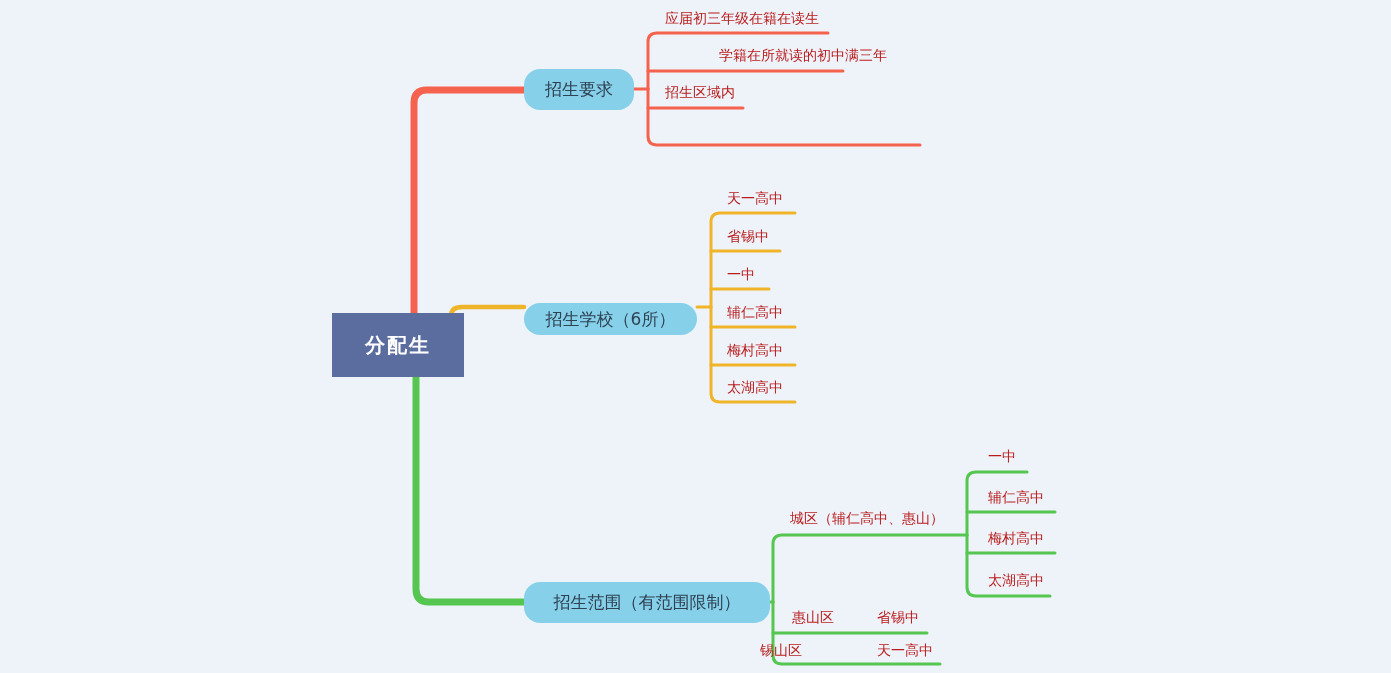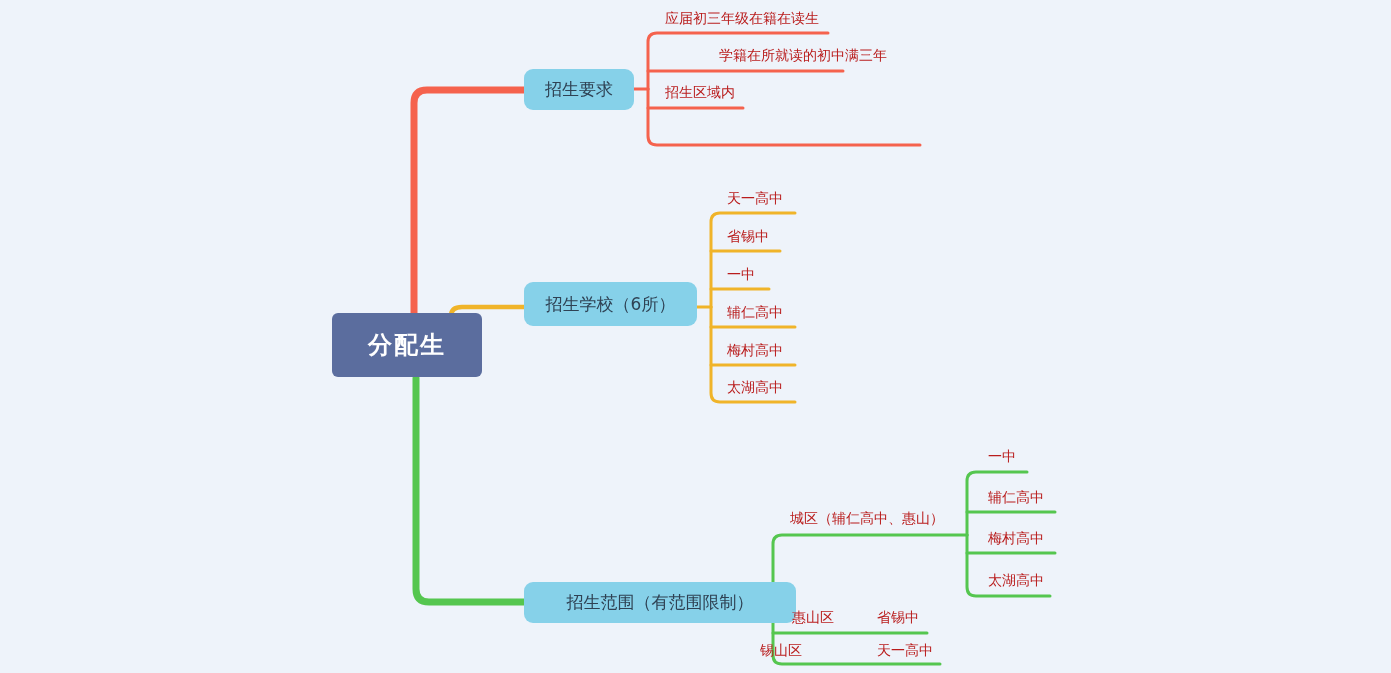--- a/index.html
+++ b/index.html
@@ -8,37 +8,37 @@
     position:relative;
     width:1391px;height:673px;
     overflow:hidden;
     background:#eef3fa;
   }
   #edges{position:absolute;left:0;top:0;}
   #edges path{fill:none;stroke-linecap:round;stroke-linejoin:round;}
   .node{
     position:absolute;
     display:flex;align-items:center;justify-content:center;
-    border-radius:9px;
+    border-radius:16px;
     color:#2f4254;
     font-size:17px;
     box-sizing:border-box;
     cursor:default;
     white-space:nowrap;
   }
   .root-node{
-    left:332px;top:313px;width:150px;height:64px;
-    border-radius:6px;
-    font-size:24px;font-weight:bold;color:#ffffff;
+    left:332px;top:313px;width:132px;height:64px;
+    border-radius:0;
+    font-size:20px;font-weight:bold;color:#ffffff;
     letter-spacing:2px;
   }
   .branch-node{height:41px;}
   #node-requirements{left:524px;top:69px;width:110px;}
-  #node-schools{left:524px;top:282px;width:173px;height:44px;}
-  #node-scope{left:524px;top:582px;width:272px;}
+  #node-schools{left:524px;top:303px;width:173px;height:32px;}
+  #node-scope{left:524px;top:582px;width:246px;}
   .leaf{
     position:absolute;
     font-size:14px;
     color:#b91c1c;
     white-space:nowrap;
     line-height:16px;
     cursor:default;
   }
 </style>
 </head>

